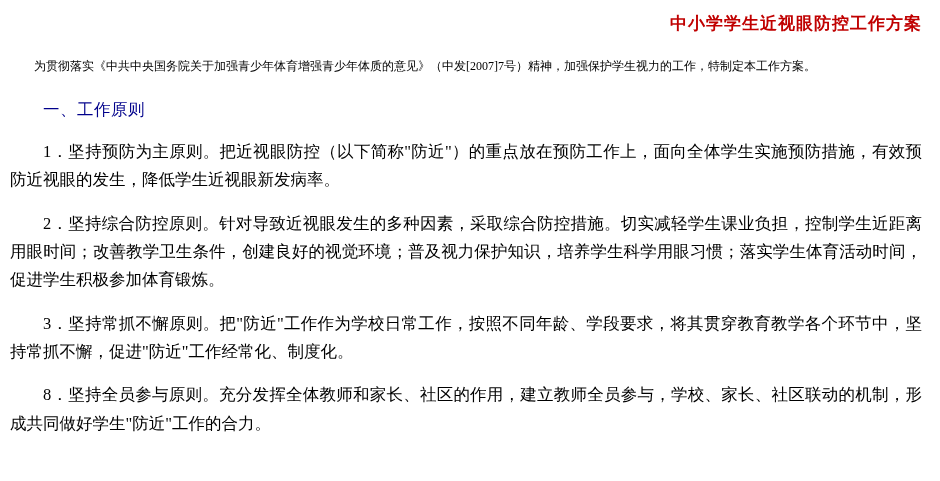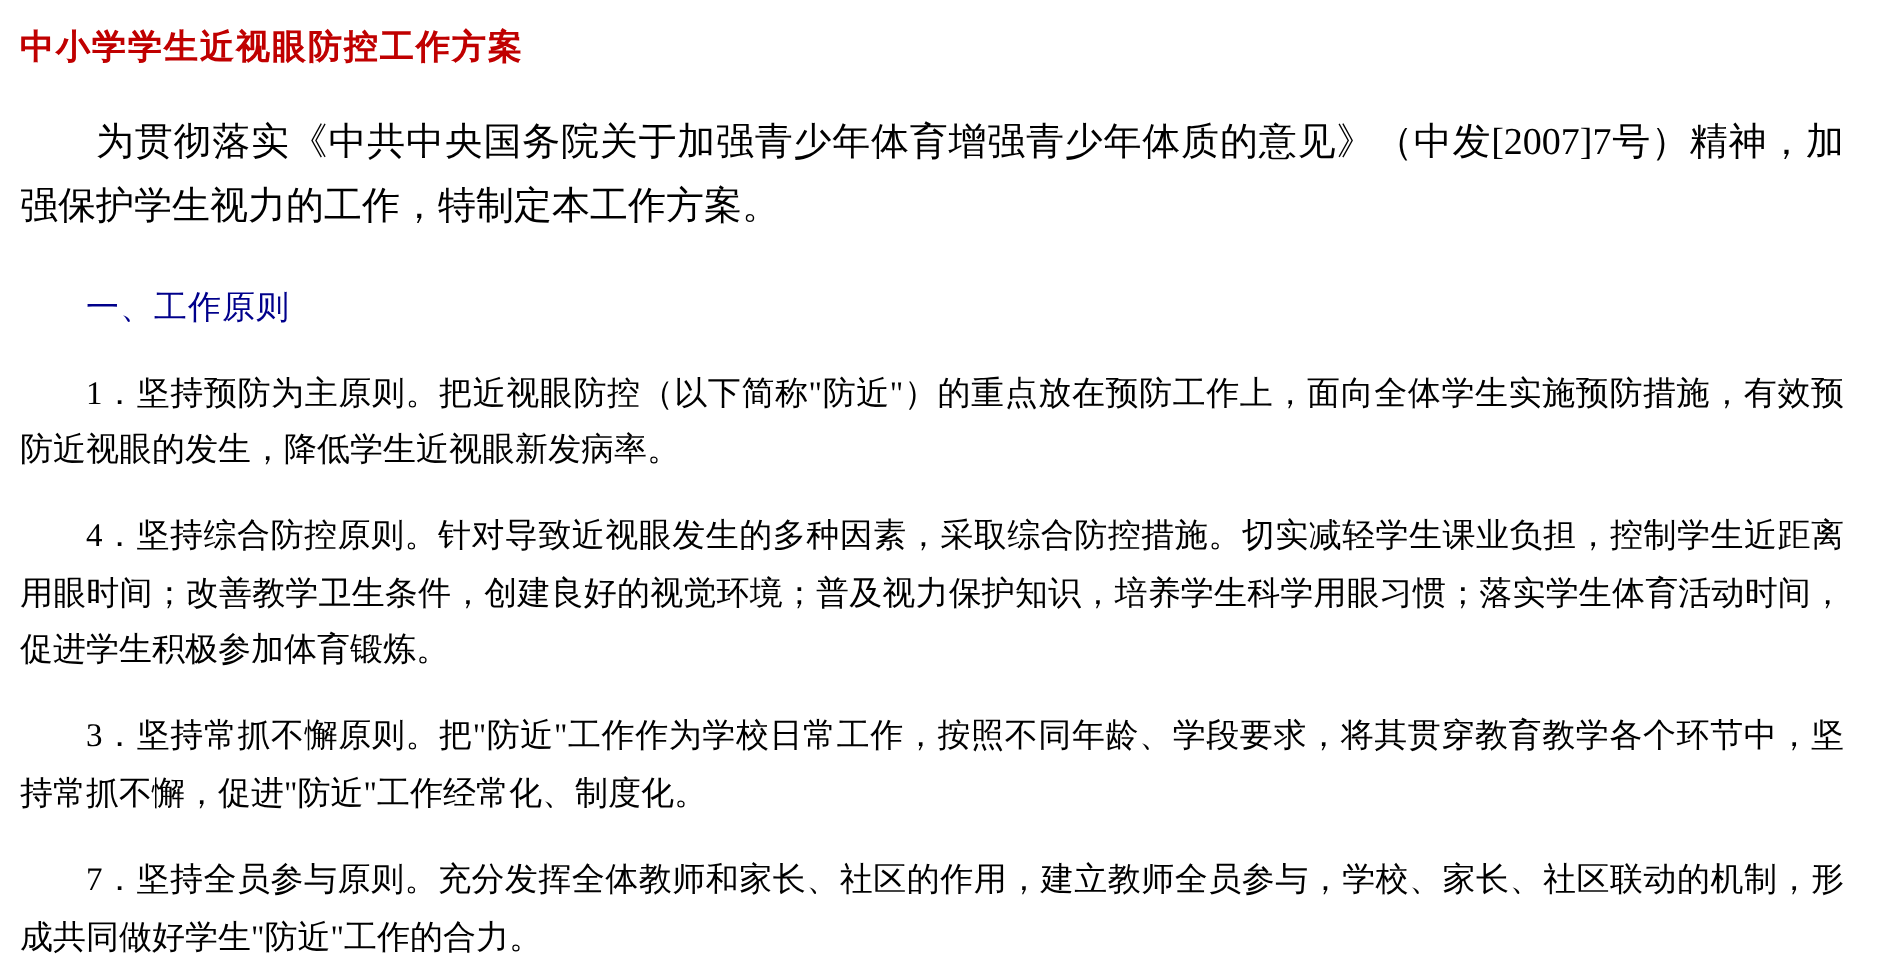--- a/index.html
+++ b/index.html
@@ -15,31 +15,31 @@
     color: #000000;
   }
   .page {
     position: relative;
     width: 940px;
     height: 481px;
     box-sizing: border-box;
     padding: 0 18px 0 10px;
   }
   .doc-title {
-    text-align: left;
+    text-align: right;
     color: #c00000;
     font-family: "Liberation Sans", "DejaVu Sans", sans-serif;
     font-weight: bold;
     font-size: 17px;
     letter-spacing: 1px;
     margin: 12px 0 0 0;
     line-height: 1.4;
   }
   .para {
-    font-size: 19px;
+    font-size: 12px;
     line-height: 1.72;
     text-align: justify;
     text-justify: inter-ideograph;
     margin: 14px 0 0 0;
     text-indent: 2em;
     color: #000000;
   }
   .para.first {
     margin-top: 20px;
   }
@@ -68,19 +68,19 @@
 <div class="page">
 
   <h1 class="doc-title">中小学学生近视眼防控工作方案</h1>
 
   <p class="para first">为贯彻落实《中共中央国务院关于加强青少年体育增强青少年体质的意见》（中发[2007]7号）精神，加强保护学生视力的工作，特制定本工作方案。</p>
 
   <h2 class="section-heading">一、工作原则</h2>
 
   <p class="num-para">1．坚持预防为主原则。把近视眼防控（以下简称"防近"）的重点放在预防工作上，面向全体学生实施预防措施，有效预防近视眼的发生，降低学生近视眼新发病率。</p>
 
-  <p class="num-para">4．坚持综合防控原则。针对导致近视眼发生的多种因素，采取综合防控措施。切实减轻学生课业负担，控制学生近距离用眼时间；改善教学卫生条件，创建良好的视觉环境；普及视力保护知识，培养学生科学用眼习惯；落实学生体育活动时间，促进学生积极参加体育锻炼。</p>
+  <p class="num-para">2．坚持综合防控原则。针对导致近视眼发生的多种因素，采取综合防控措施。切实减轻学生课业负担，控制学生近距离用眼时间；改善教学卫生条件，创建良好的视觉环境；普及视力保护知识，培养学生科学用眼习惯；落实学生体育活动时间，促进学生积极参加体育锻炼。</p>
 
   <p class="num-para">3．坚持常抓不懈原则。把"防近"工作作为学校日常工作，按照不同年龄、学段要求，将其贯穿教育教学各个环节中，坚持常抓不懈，促进"防近"工作经常化、制度化。</p>
 
-  <p class="num-para">7．坚持全员参与原则。充分发挥全体教师和家长、社区的作用，建立教师全员参与，学校、家长、社区联动的机制，形成共同做好学生"防近"工作的合力。</p>
+  <p class="num-para">8．坚持全员参与原则。充分发挥全体教师和家长、社区的作用，建立教师全员参与，学校、家长、社区联动的机制，形成共同做好学生"防近"工作的合力。</p>
 
 </div>
 
 </body></html>

